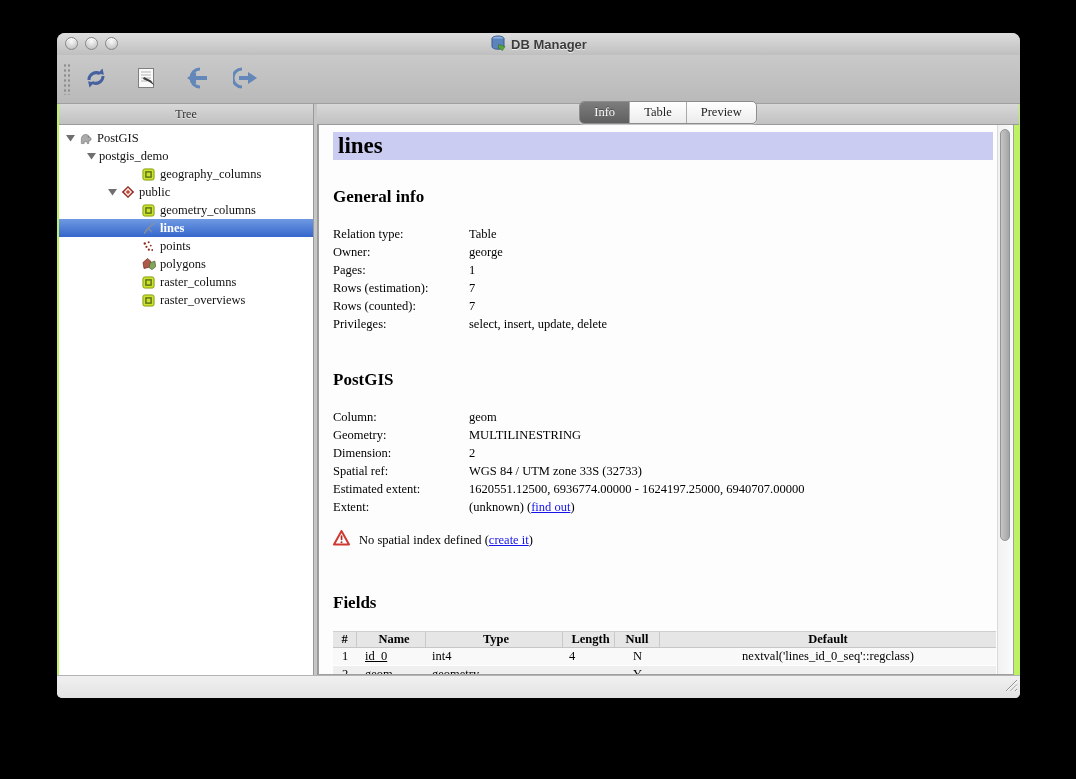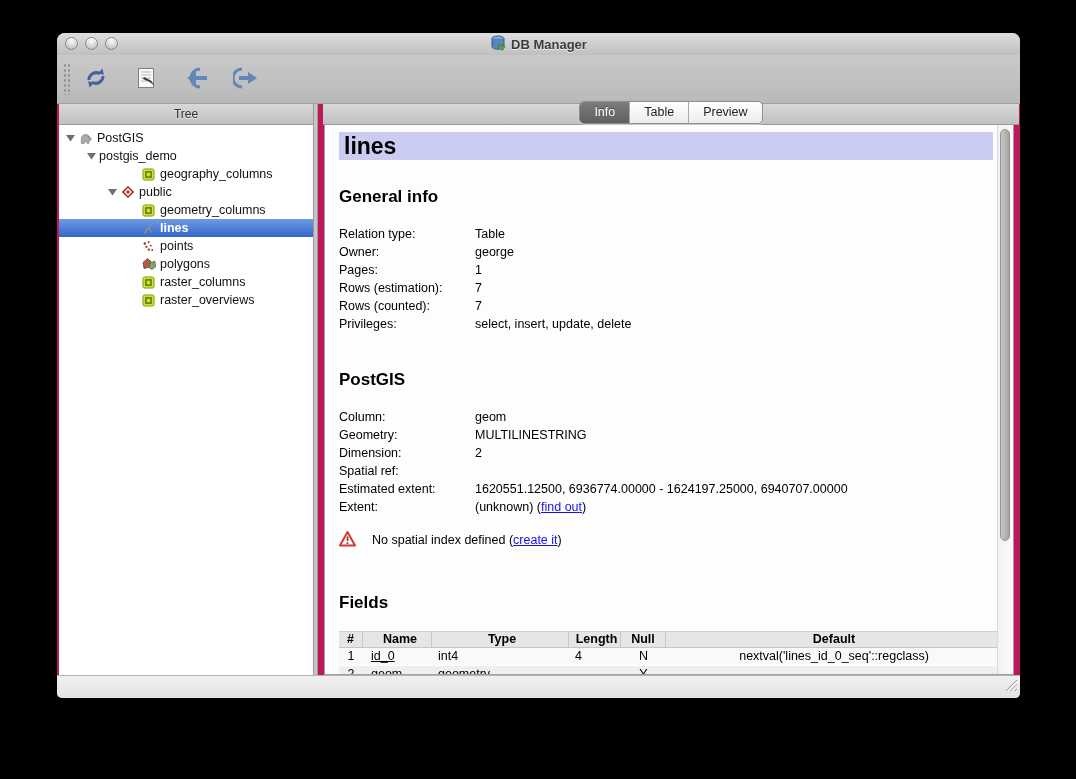--- a/index.html
+++ b/index.html
@@ -19,57 +19,57 @@
   
   .toolbar{height:49px;flex:0 0 49px;background:linear-gradient(#c9c9c9,#b9b9b9);
            border-bottom:1px solid #9f9f9f;display:flex;align-items:center;box-sizing:border-box;}
   .drag-dots{width:7px;height:32px;margin-left:6px;margin-right:10px;
              background-image:radial-gradient(circle,#8d8d8d 1px,rgba(0,0,0,0) 1.3px);
              background-size:4px 5px;}
   .tb-buttons{display:flex;gap:18px;align-items:center;}
   .tb-btn{width:32px;height:32px;display:flex;align-items:center;justify-content:center;
           background:none;border:none;padding:0;cursor:default;}
   
-  .main{flex:1 1 auto;display:flex;background:#be185d;padding:0 2px;min-height:0;}
+  .main{flex:1 1 auto;display:flex;background:#bef264;padding:0 2px;min-height:0;font-family:Liberation Serif, serif;}
   .tree-panel{width:254px;flex:0 0 254px;display:flex;flex-direction:column;
               border-right:1px solid #9a9a9a;min-height:0;}
   .tree-header{height:20px;flex:0 0 20px;background:linear-gradient(#d8d8d8,#c1c1c1);
                border-bottom:1px solid #9a9a9a;text-align:center;line-height:20px;
                font-size:12px;color:#2e2e2e;text-shadow:0 1px 0 rgba(255,255,255,.6);}
   .tree-body{flex:1 1 auto;background:#fff;padding-top:4px;overflow:hidden;}
   .tree-row{height:18px;display:flex;align-items:center;font-size:12.5px;color:#111;white-space:nowrap;}
   .tree-row.selected{background:linear-gradient(#6f9ae2,#3566cc);color:#fff;font-weight:bold;}
   .tree-indent{display:inline-block;height:1px;}
   .tree-disc{width:15px;flex:0 0 15px;display:inline-flex;justify-content:center;align-items:center;}
   .tree-ico{width:15px;flex:0 0 15px;display:inline-flex;justify-content:center;align-items:center;margin-right:4px;}
   .tree-label{padding-right:4px;}
   .splitter{width:3px;flex:0 0 3px;background:#c6c6c6;border-right:1px solid #9a9a9a;}
   
-  .right-panel{flex:1 1 auto;display:flex;flex-direction:column;padding:0 4px 0 6px;min-width:0;min-height:0;}
+  .right-panel{flex:1 1 auto;display:flex;flex-direction:column;padding:0 4px 0 0;min-width:0;min-height:0;}
   .tab-band{height:20px;flex:0 0 20px;background:linear-gradient(#d8d8d8,#c1c1c1);
             border-bottom:1px solid #9a9a9a;display:flex;justify-content:center;margin:0 -5px 0 -1px;}
   .segmented{display:flex;height:21px;margin-top:-3px;border:1px solid #8d8d8d;border-radius:5px;
              overflow:hidden;background:linear-gradient(#ffffff,#ececec);box-shadow:0 1px 1px rgba(255,255,255,.5);z-index:5;}
   .seg{padding:0 14px;line-height:21px;font-size:12.5px;color:#222;border-right:1px solid #a9a9a9;
        text-shadow:0 1px 0 rgba(255,255,255,.6);}
   .seg:last-child{border-right:none;}
   .seg.sel{background:linear-gradient(#7d7d7d,#5f5f5f);color:#fff;text-shadow:0 -1px 0 rgba(0,0,0,.4);}
   .content-frame{flex:1 1 auto;background:#fdfdfd;border:1px solid #9f9f9f;border-top:none;
                  display:flex;min-height:0;position:relative;}
   .content{flex:1 1 auto;overflow:hidden;padding:7px 4px 0 14px;position:relative;}
   .title-band{height:28px;line-height:28px;font-size:23px;font-weight:bold;color:#000;
               padding-left:5px;}
   h2{font-size:17px;line-height:21px;margin:36px 0 18px 0;color:#000;}
   h2.first{margin-top:26px;}
   h2.fields{margin-top:42px;}
   .info-row{display:flex;font-size:12.5px;line-height:18px;color:#000;}
   .info-label{width:136px;flex:0 0 136px;}
   .info-value{flex:1;}
   a.link{color:#1513ea;text-decoration:underline;}
-  .warning-row{display:flex;align-items:center;gap:16px;font-size:12.5px;margin-top:14px;height:20px;color:#000;}
+  .warning-row{display:flex;align-items:center;gap:9px;font-size:12.5px;margin-top:14px;height:20px;color:#000;}
   
   .ftable{margin-top:7px;width:663px;font-size:12.5px;color:#000;}
   .ft-row{display:flex;}
   .ft-head{background:#e6e6e6;border-top:1px solid #cfcfcf;border-bottom:1px solid #c6c6c6;}
   .ft-head .ft-cell{font-weight:bold;text-align:center;line-height:15px;border-right:1px solid #c9c9c9;}
   .ft-head .ft-cell:last-child{border-right:none;}
   .ft-cell{box-sizing:border-box;line-height:17px;padding:0 2px;}
   .ft-row.data{border-bottom:1px solid #fff;}
   .ft-row.odd{background:#f9f9f9;}
   .ft-row.even{background:#efefef;}
@@ -339,20 +339,21 @@
               <div class="info-row">
                 <span class="info-label">Geometry:</span>
                 <span class="info-value">MULTILINESTRING</span>
               </div>
               <div class="info-row">
                 <span class="info-label">Dimension:</span>
                 <span class="info-value">2</span>
               </div>
               <div class="info-row">
                 <span class="info-label">Spatial ref:</span>
+                <span class="info-value">WGS 84 / UTM zone 33S (32733)</span>
               </div>
               <div class="info-row">
                 <span class="info-label">Estimated extent:</span>
                 <span class="info-value">1620551.12500, 6936774.00000 - 1624197.25000, 6940707.00000</span>
               </div>
               <div class="info-row">
                 <span class="info-label">Extent:</span>
                 <span class="info-value">(unknown) (<a class="link" href="#">find out</a>)</span>
               </div>
             </div>

